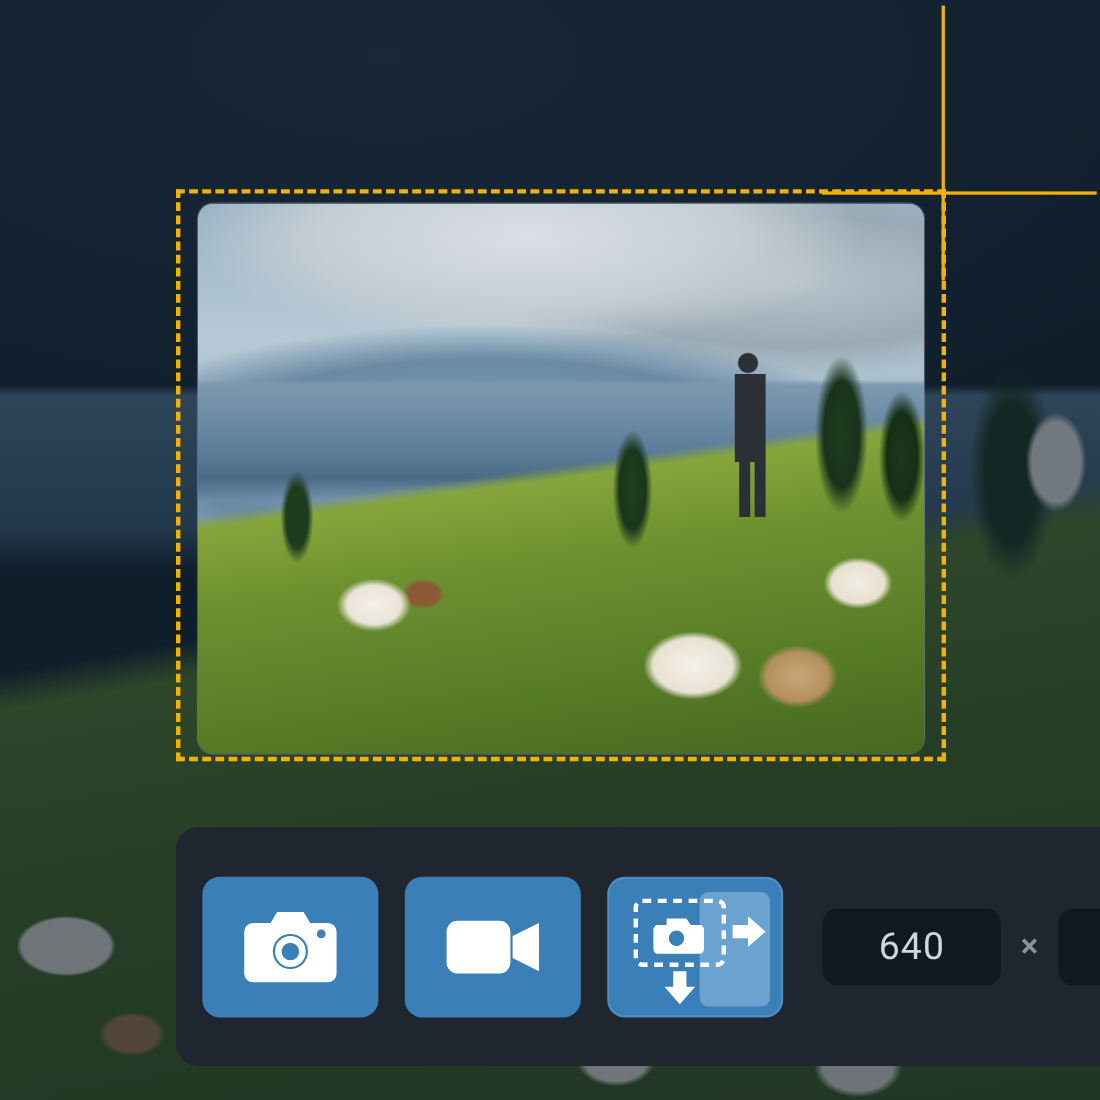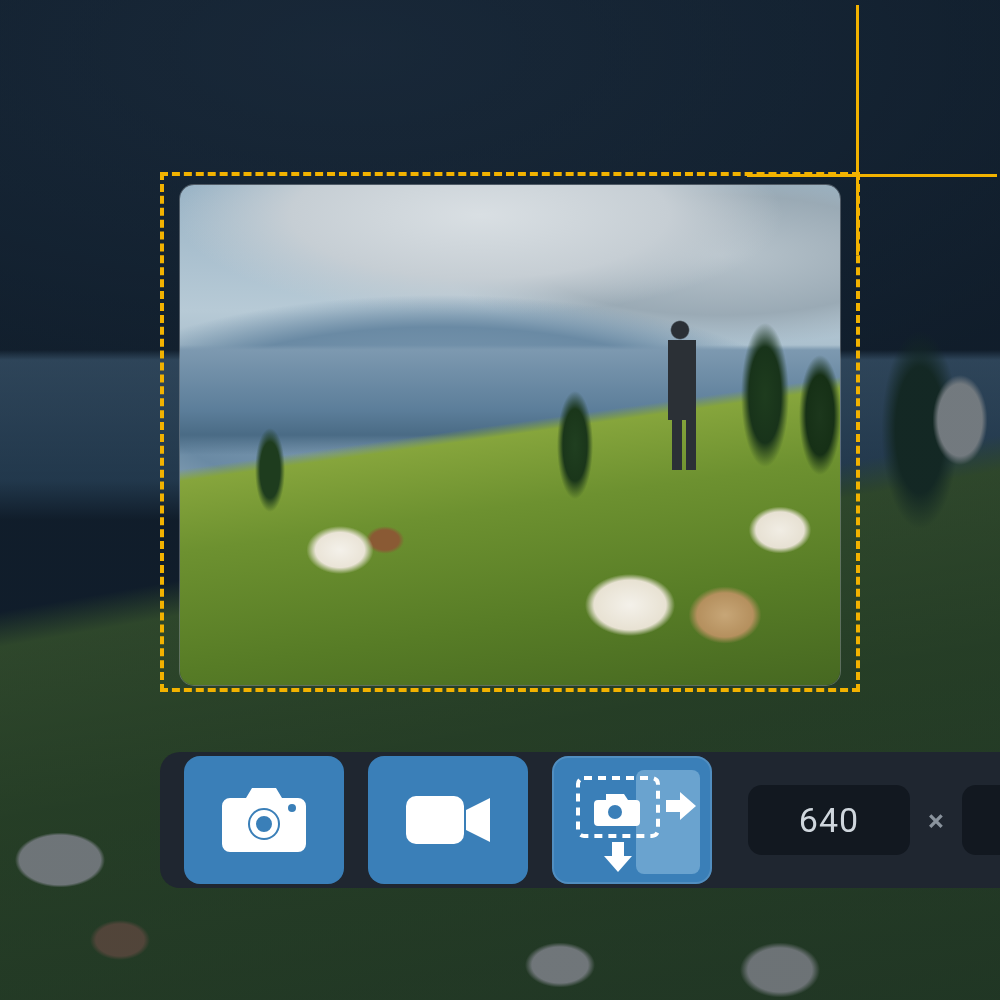--- a/index.html
+++ b/index.html
@@ -109,21 +109,21 @@
     height: 250px;
     background: #f2b200;
   }
 
   
   .toolbar {
     position: absolute;
     left: 160px;
     top: 752px;
     right: 0;
-    height: 136px;
+    height: 217px;
     background: #1f2630;
     border-radius: 20px 0 0 20px;
     display: flex;
     align-items: center;
     padding: 0 24px;
     gap: 24px;
     box-sizing: border-box;
   }
 
   .tool-btn {

